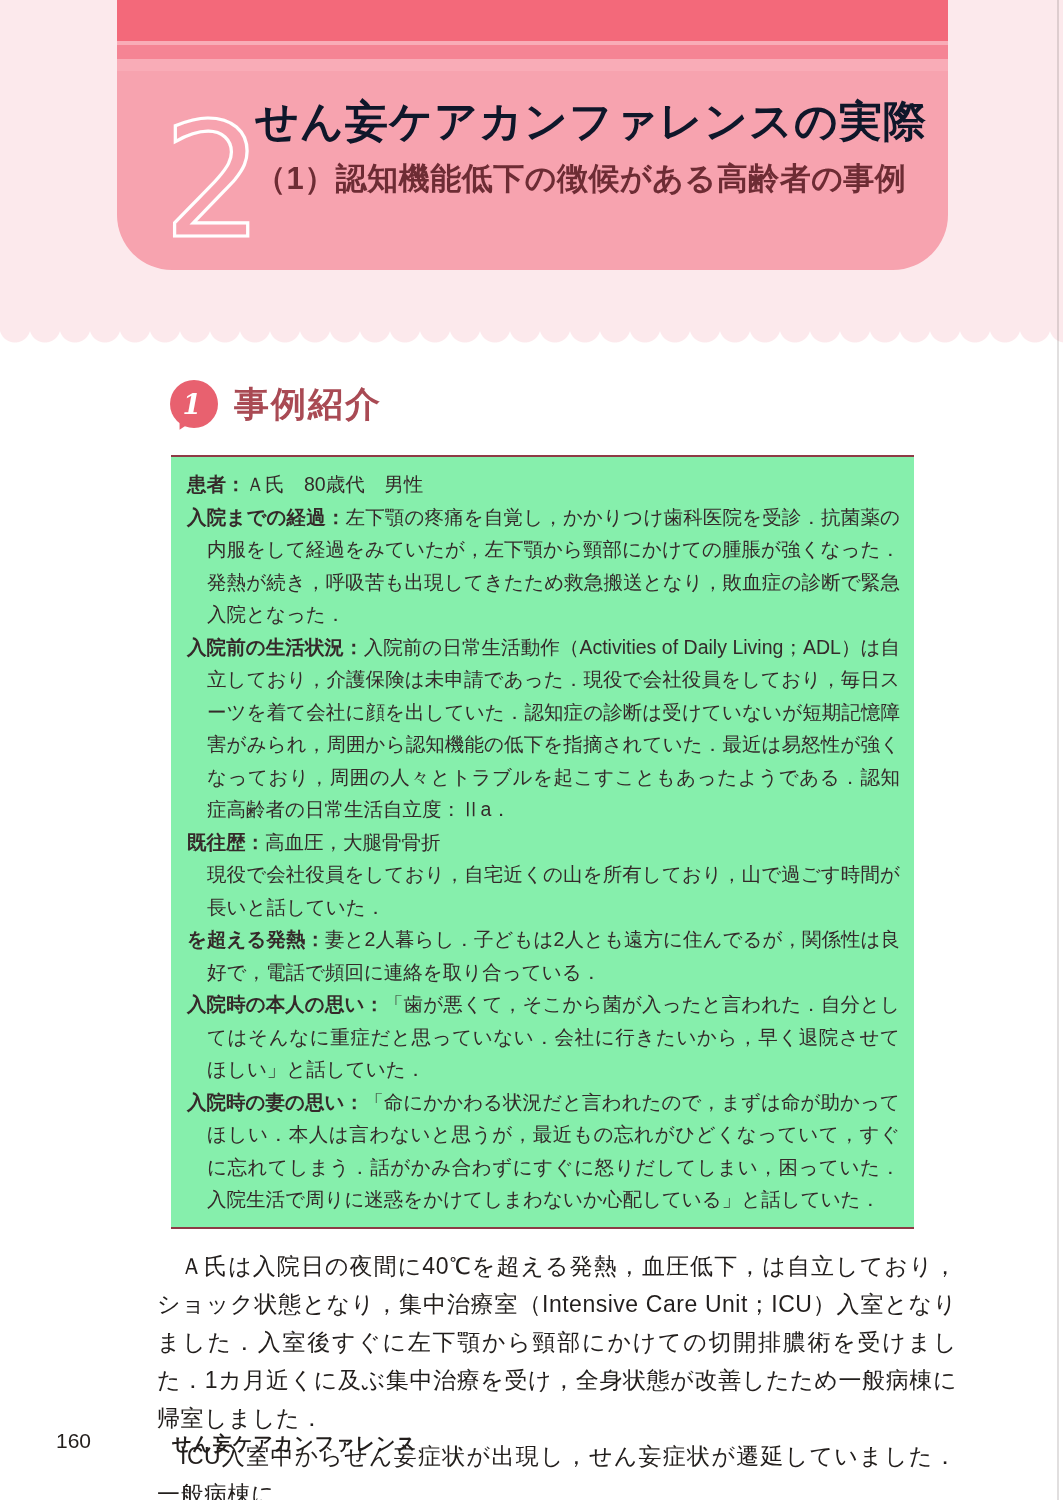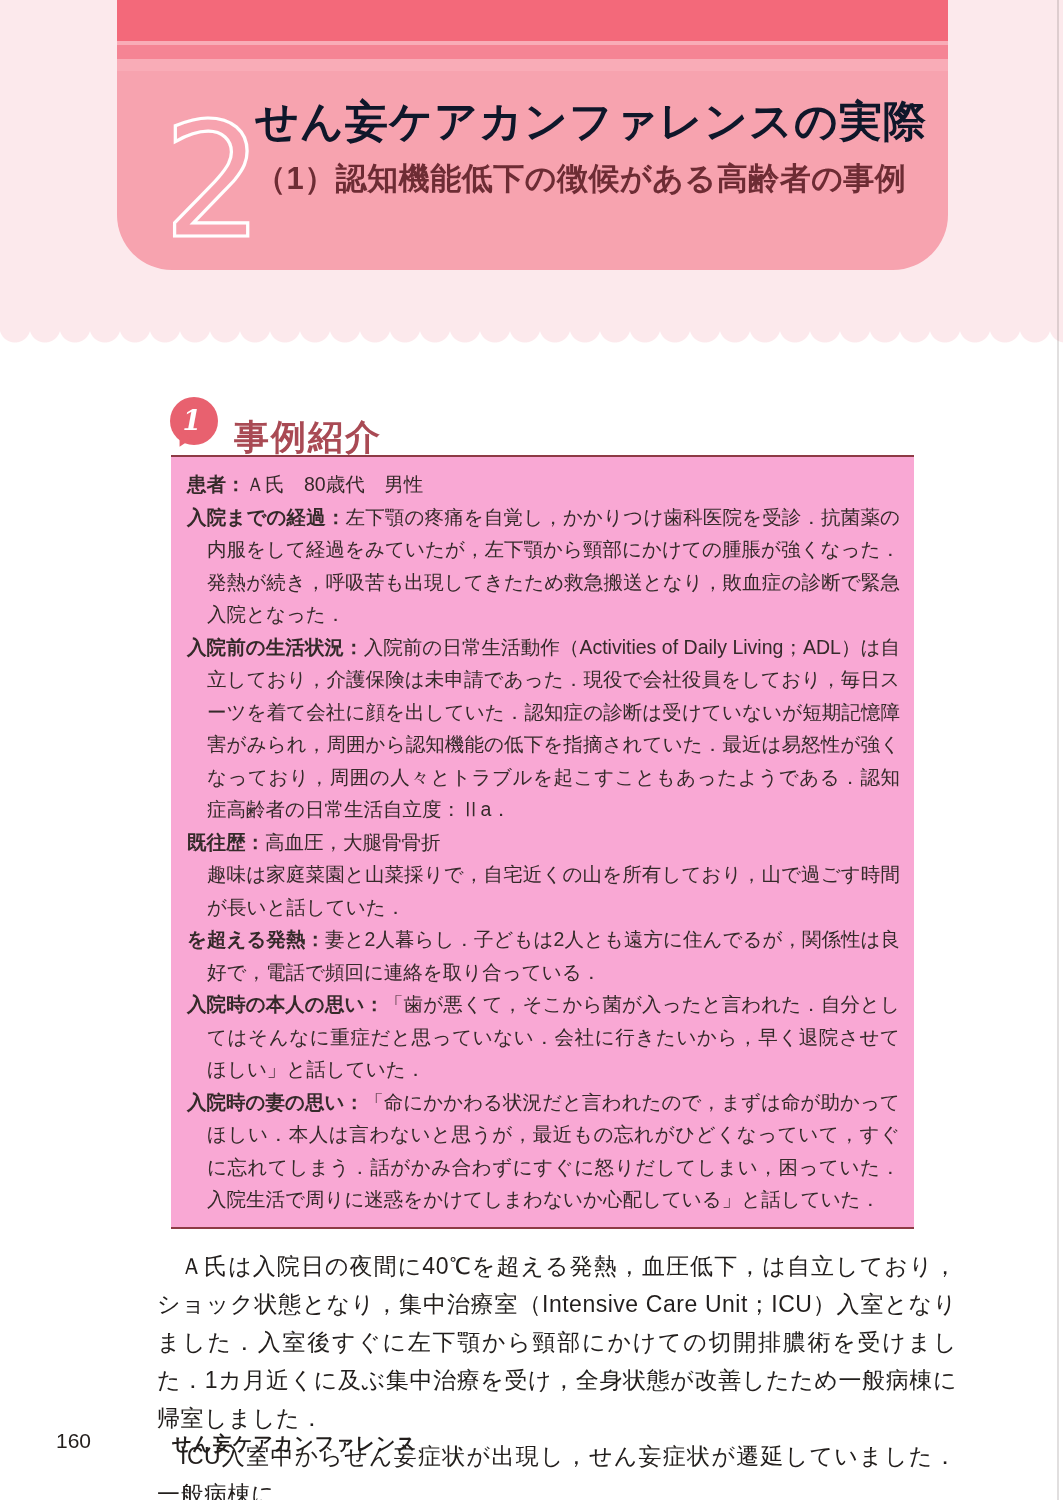--- a/index.html
+++ b/index.html
@@ -47,26 +47,26 @@
     background:#e8616f; display:flex; align-items:center; justify-content:center;
   }
   .badge::after {
     content:""; position:absolute; left:4px; bottom:-9px; width:0; height:0;
     border:7px solid transparent; border-top:13px solid #e8616f; transform:rotate(28deg);
   }
   .badge-number {
     color:#ffffff; font-family:"DejaVu Serif", serif; font-style:italic;
     font-size:27px; font-weight:bold; transform:translateX(-2px);
   }
-  .section-title { font-size:35px; font-weight:bold; color:#a94a54; letter-spacing:2px;margin-top:34px; }
+  .section-title { font-size:35px; font-weight:bold; color:#a94a54; letter-spacing:2px; }
 
   
   .case-box {
     position:absolute; top:455px; left:171px; width:743px; box-sizing:border-box;
-    background:#f9a8d4; border-top:2px solid #8e3a45; border-bottom:2px solid #8e3a45;
+    background:#86efac; border-top:2px solid #8e3a45; border-bottom:2px solid #8e3a45;
     padding:11px 14px 11px 16px;
   }
   .case-entry {
     margin:0; font-size:19.5px; line-height:32.5px; color:#352a2a;
     text-align:justify; padding-left:20px; text-indent:-20px;
   }
   .case-entry.no-label { text-indent:0; }
   .case-entry b { font-weight:bold; color:#352a2a; }
 
   
@@ -113,21 +113,21 @@
       <span class="badge-number">1</span>
     </div>
     <span class="section-title">事例紹介</span>
   </div>
 
   <div class="case-box" id="case-box">
       <p class="case-entry"><b>患者：</b>Ａ氏　80歳代　男性</p>
       <p class="case-entry"><b>入院までの経過：</b>左下顎の疼痛を自覚し，かかりつけ歯科医院を受診．抗菌薬の内服をして経過をみていたが，左下顎から頸部にかけての腫脹が強くなった．発熱が続き，呼吸苦も出現してきたため救急搬送となり，敗血症の診断で緊急入院となった．</p>
       <p class="case-entry"><b>入院前の生活状況：</b>入院前の日常生活動作（Activities of Daily Living；ADL）は自立しており，介護保険は未申請であった．現役で会社役員をしており，毎日スーツを着て会社に顔を出していた．認知症の診断は受けていないが短期記憶障害がみられ，周囲から認知機能の低下を指摘されていた．最近は易怒性が強くなっており，周囲の人々とトラブルを起こすこともあったようである．認知症高齢者の日常生活自立度：Ⅱa．</p>
       <p class="case-entry"><b>既往歴：</b>高血圧，大腿骨骨折</p>
-      <p class="case-entry no-label">趣味は家庭菜園と山菜採りで，自宅近くの山を所有しており，山で過ごす時間が長いと話していた．</p>
+      <p class="case-entry no-label">現役で会社役員をしており，自宅近くの山を所有しており，山で過ごす時間が長いと話していた．</p>
       <p class="case-entry"><b>を超える発熱：</b>妻と2人暮らし．子どもは2人とも遠方に住んでるが，関係性は良好で，電話で頻回に連絡を取り合っている．</p>
       <p class="case-entry"><b>入院時の本人の思い：</b>「歯が悪くて，そこから菌が入ったと言われた．自分としてはそんなに重症だと思っていない．会社に行きたいから，早く退院させてほしい」と話していた．</p>
       <p class="case-entry"><b>入院時の妻の思い：</b>「命にかかわる状況だと言われたので，まずは命が助かってほしい．本人は言わないと思うが，最近もの忘れがひどくなっていて，すぐに忘れてしまう．話がかみ合わずにすぐに怒りだしてしまい，困っていた．入院生活で周りに迷惑をかけてしまわないか心配している」と話していた．</p>
     </div>
 
   <div class="body-text" id="body-text">
       <p>Ａ氏は入院日の夜間に40℃を超える発熱，血圧低下，は自立しており，ショック状態となり，集中治療室（Intensive Care Unit；ICU）入室となりました．入室後すぐに左下顎から頸部にかけての切開排膿術を受けました．1カ月近くに及ぶ集中治療を受け，全身状態が改善したため一般病棟に帰室しました．</p>
       <p>ICU入室中からせん妄症状が出現し，せん妄症状が遷延していました．一般病棟に</p>
     </div>
 

